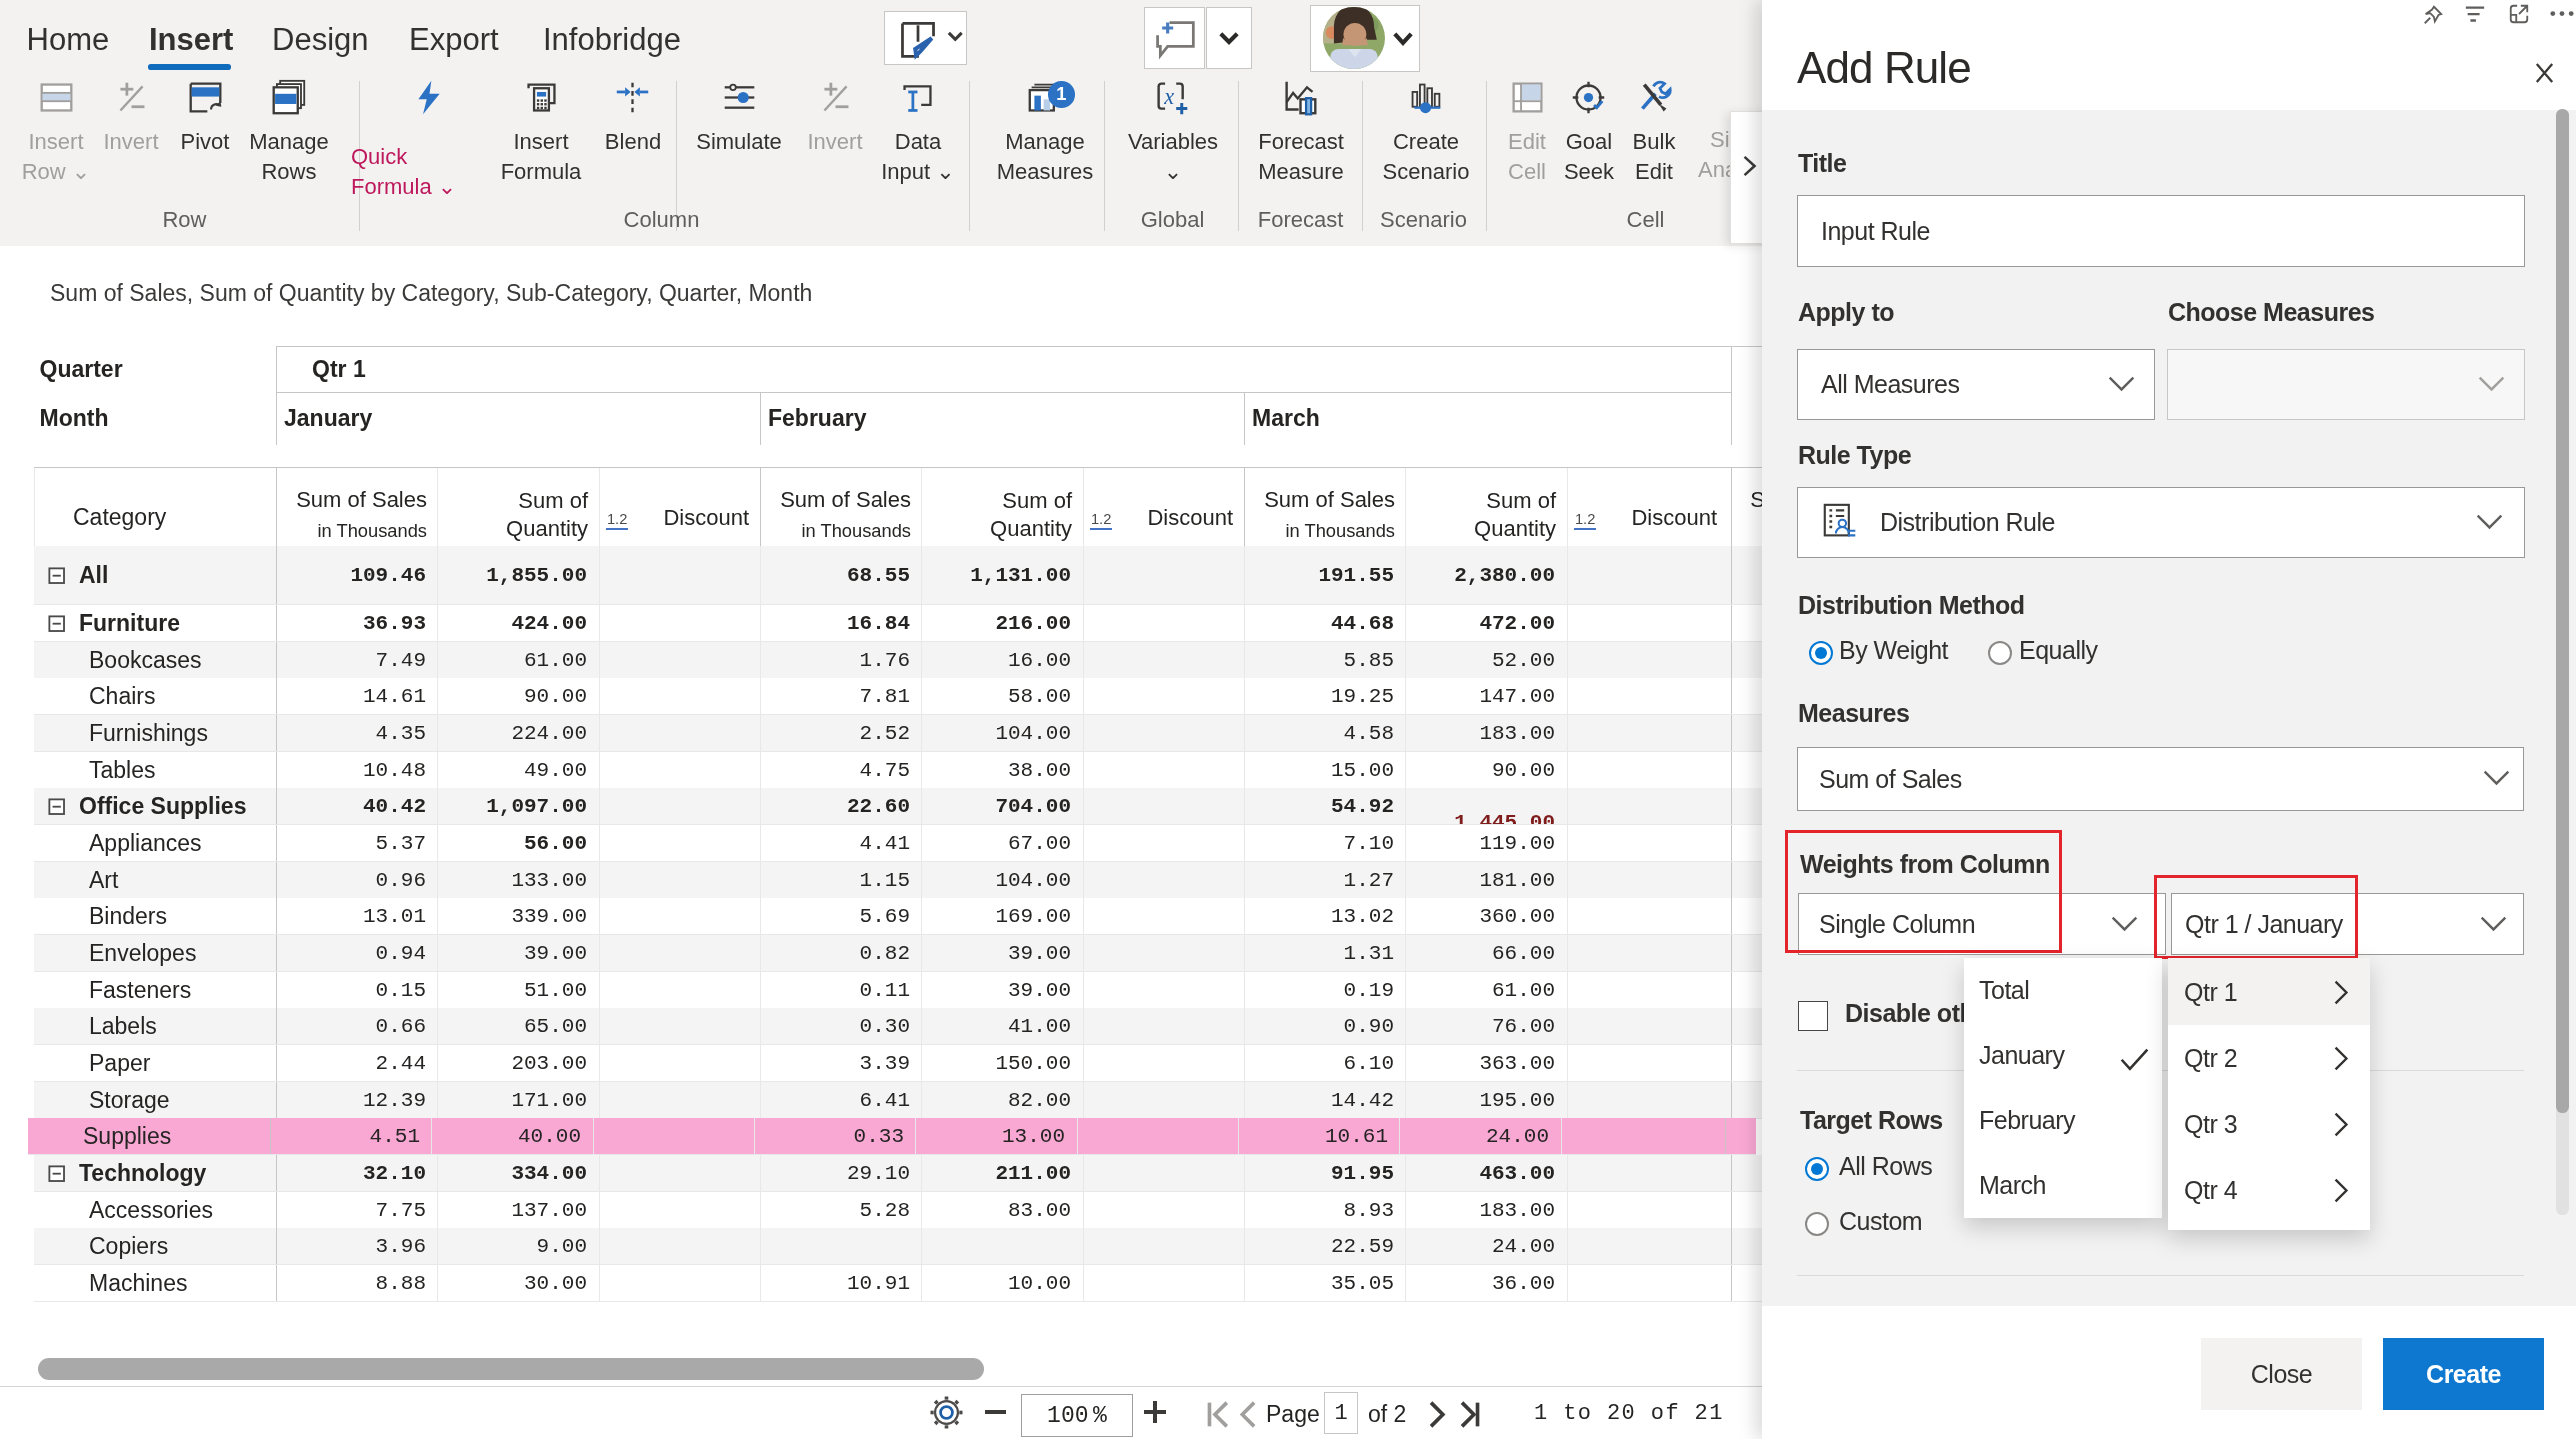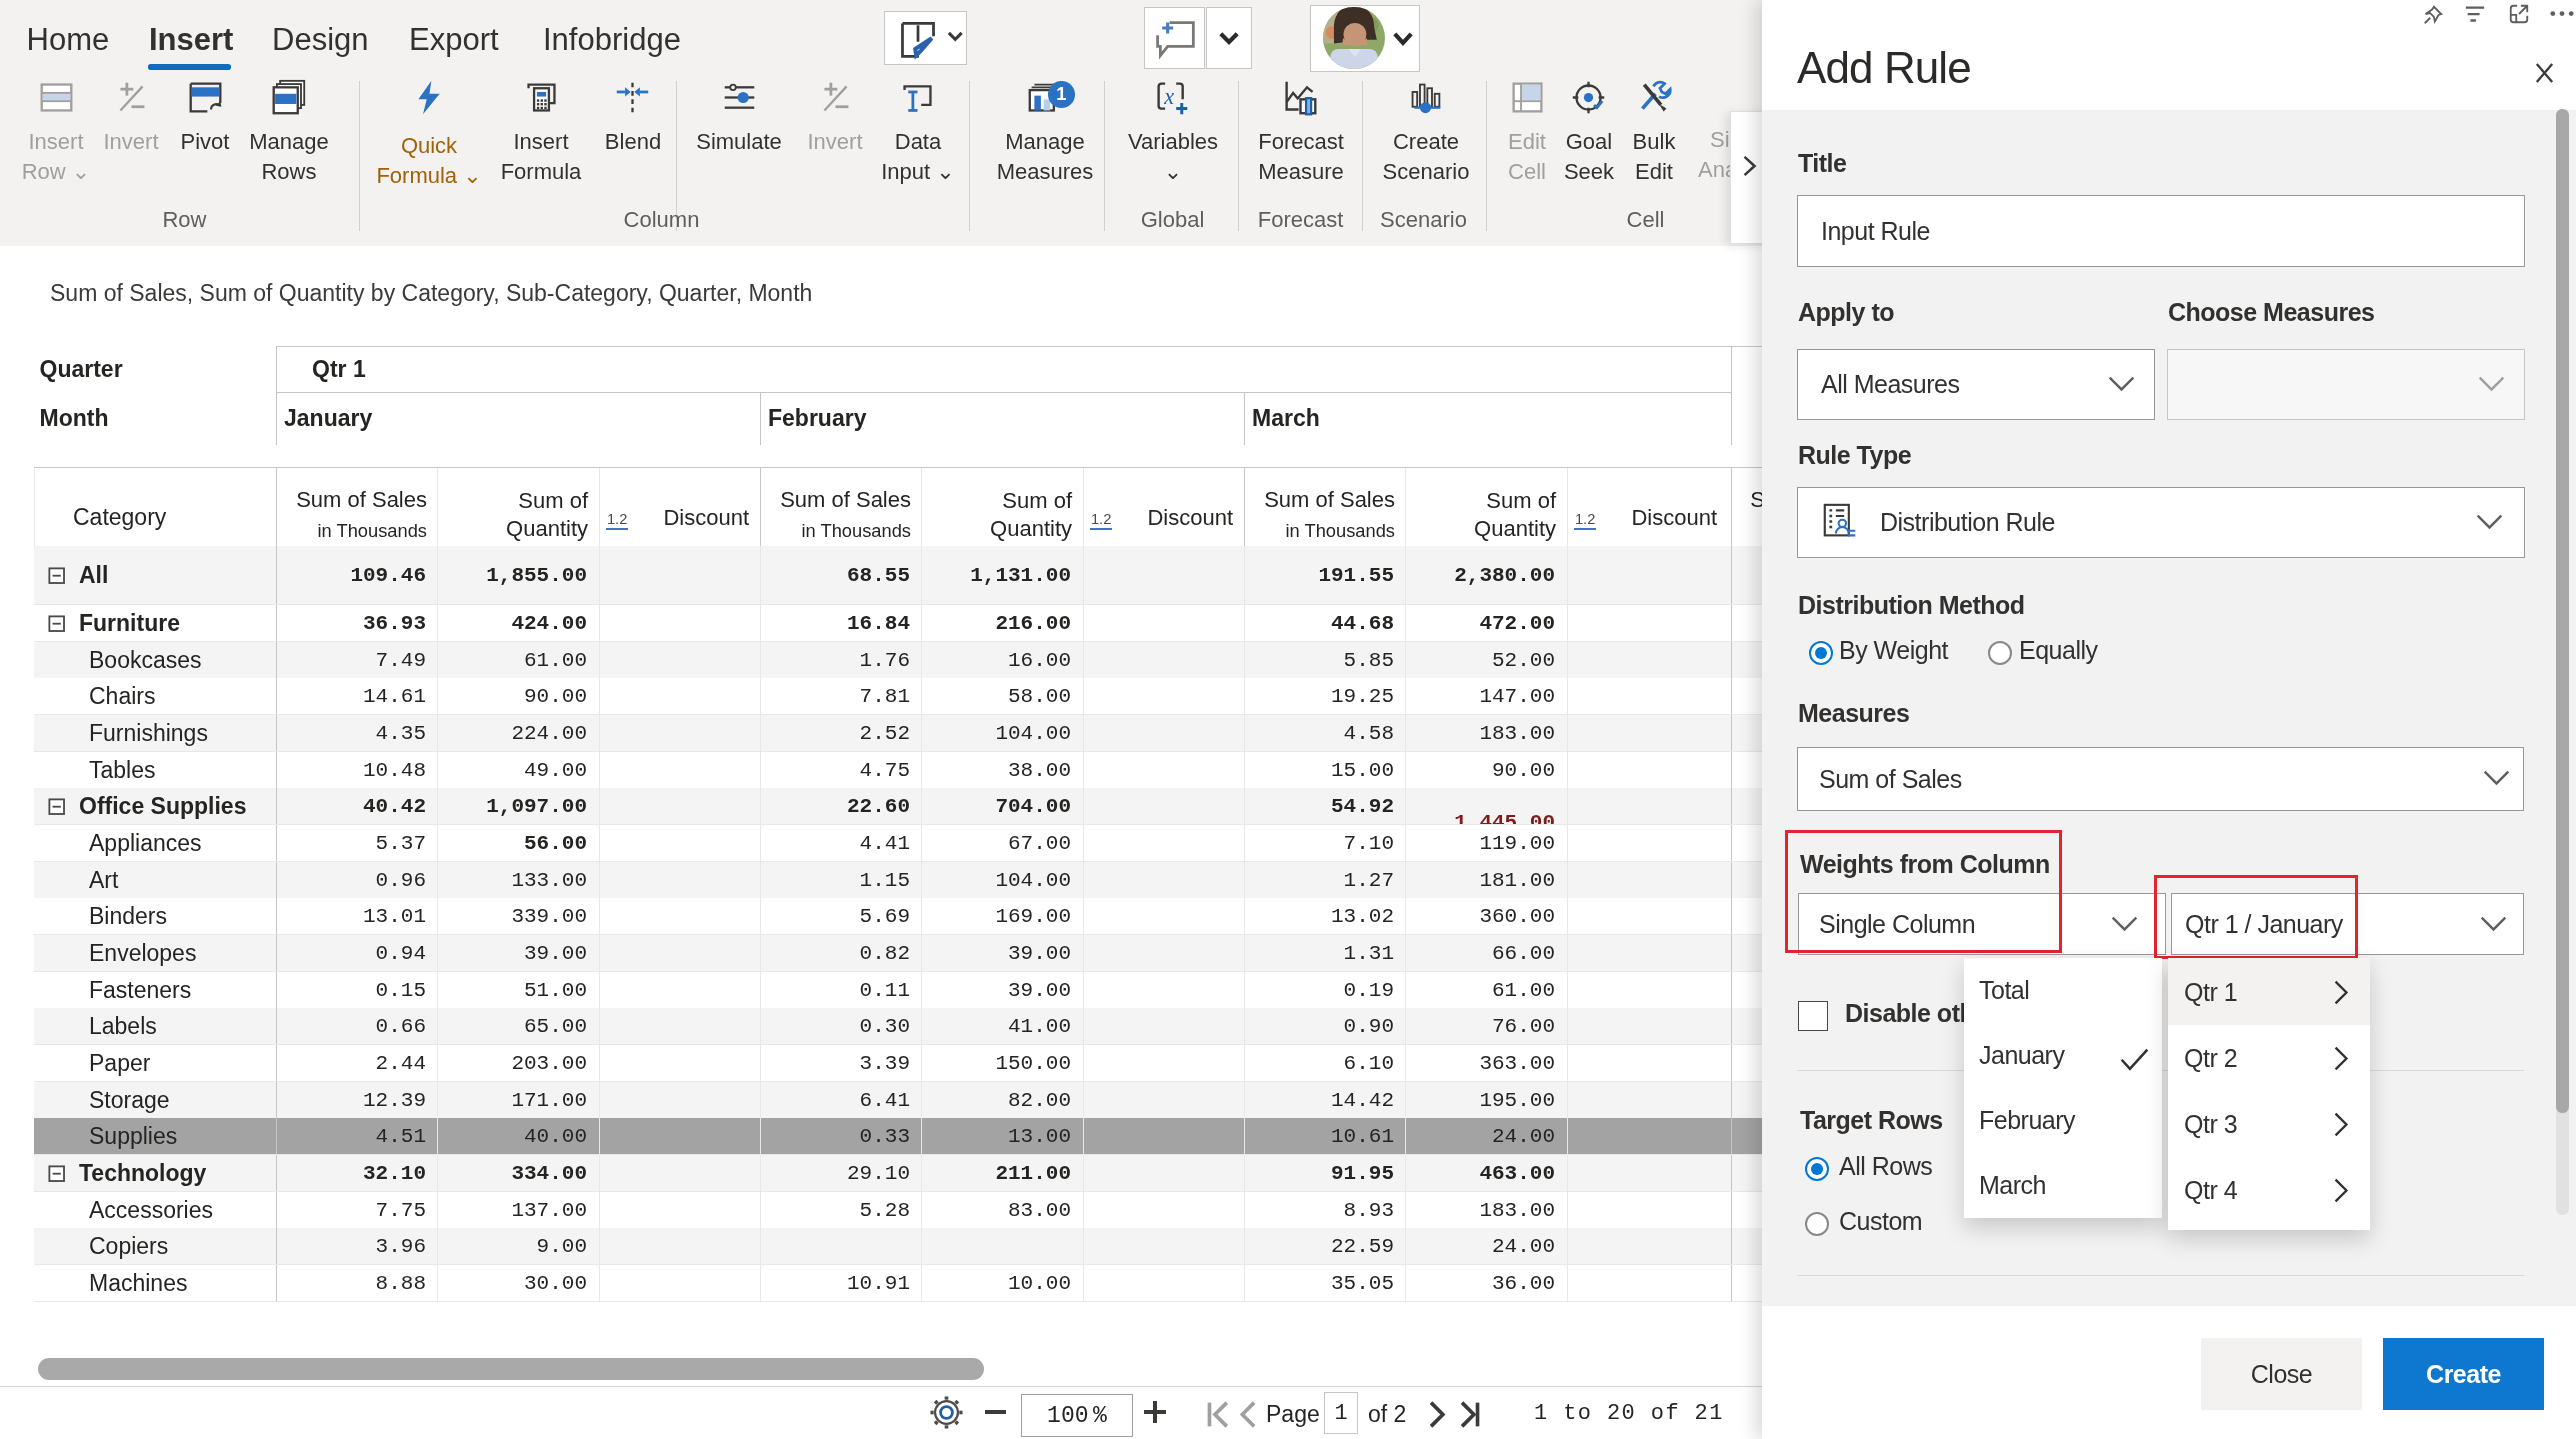--- a/index.html
+++ b/index.html
@@ -28,21 +28,21 @@
 <div class="a" style="left:111px;top:207px;width:147px;text-align:center;font-size:22px;color:#605e5c">Row</div>
 <div class="a" style="left:588px;top:207px;width:147px;text-align:center;font-size:22px;color:#605e5c">Column</div>
 <div class="a" style="left:1099px;top:207px;width:147px;text-align:center;font-size:22px;color:#605e5c">Global</div>
 <div class="a" style="left:1227px;top:207px;width:147px;text-align:center;font-size:22px;color:#605e5c">Forecast</div>
 <div class="a" style="left:1350px;top:207px;width:147px;text-align:center;font-size:22px;color:#605e5c">Scenario</div>
 <div class="a" style="left:1572px;top:207px;width:147px;text-align:center;font-size:22px;color:#605e5c">Cell</div>
 <div class="a" style="left:-22px;top:127px;width:156px;text-align:center;font-size:22px;line-height:30px;color:#a19f9d">Insert<br>Row ⌄</div>
 <div class="a" style="left:53px;top:127px;width:156px;text-align:center;font-size:22px;line-height:30px;color:#a19f9d">Invert<br></div>
 <div class="a" style="left:127px;top:127px;width:156px;text-align:center;font-size:22px;line-height:30px;color:#323130">Pivot<br></div>
 <div class="a" style="left:211px;top:127px;width:156px;text-align:center;font-size:22px;line-height:30px;color:#323130">Manage<br>Rows</div>
-<div class="a" style="left:351px;top:131px;width:156px;text-align:center;font-size:22px;line-height:30px;color:#a16207">Quick<br>Formula ⌄</div>
+<div class="a" style="left:351px;top:142px;width:156px;text-align:left;font-size:22px;line-height:30px;color:#be185d">Quick<br>Formula ⌄</div>
 <div class="a" style="left:463px;top:127px;width:156px;text-align:center;font-size:22px;line-height:30px;color:#323130">Insert<br>Formula</div>
 <div class="a" style="left:555px;top:127px;width:156px;text-align:center;font-size:22px;line-height:30px;color:#323130">Blend<br></div>
 <div class="a" style="left:661px;top:127px;width:156px;text-align:center;font-size:22px;line-height:30px;color:#323130">Simulate<br></div>
 <div class="a" style="left:757px;top:127px;width:156px;text-align:center;font-size:22px;line-height:30px;color:#a19f9d">Invert<br></div>
 <div class="a" style="left:840px;top:127px;width:156px;text-align:center;font-size:22px;line-height:30px;color:#323130">Data<br>Input ⌄</div>
 <div class="a" style="left:967px;top:127px;width:156px;text-align:center;font-size:22px;line-height:30px;color:#323130">Manage<br>Measures</div>
 <div class="a" style="left:1095px;top:127px;width:156px;text-align:center;font-size:22px;line-height:30px;color:#323130">Variables<br>⌄</div>
 <div class="a" style="left:1223px;top:127px;width:156px;text-align:center;font-size:22px;line-height:30px;color:#323130">Forecast<br>Measure</div>
 <div class="a" style="left:1348px;top:127px;width:156px;text-align:center;font-size:22px;line-height:30px;color:#323130">Create<br>Scenario</div>
 <div class="a" style="left:1449px;top:127px;width:156px;text-align:center;font-size:22px;line-height:30px;color:#a19f9d">Edit<br>Cell</div>
@@ -540,21 +540,21 @@
     <div class="a" style="left:1533px;top:0;width:0.9px;height:37px;background:#e8e8e8"></div>
     <div class="a" style="left:1697px;top:0;width:1.4px;height:37px;background:#c8c6c4"></div>
     <div class="a vc" style="left:55px;top:0;height:37px;font-size:23px;color:#252423">Storage</div>
     <div class="a vcr mono" style="left:242px;top:0;width:150px;height:37px;font-size:21px;font-weight:400;color:#252423">12.39</div>
     <div class="a vcr mono" style="left:403px;top:0;width:150px;height:37px;font-size:21px;font-weight:400;color:#252423">171.00</div>
     <div class="a vcr mono" style="left:726px;top:0;width:150px;height:37px;font-size:21px;font-weight:400;color:#252423">6.41</div>
     <div class="a vcr mono" style="left:887px;top:0;width:150px;height:37px;font-size:21px;font-weight:400;color:#252423">82.00</div>
     <div class="a vcr mono" style="left:1210px;top:0;width:150px;height:37px;font-size:21px;font-weight:400;color:#252423">14.42</div>
     <div class="a vcr mono" style="left:1371px;top:0;width:150px;height:37px;font-size:21px;font-weight:400;color:#252423">195.00</div>
   </div>
-<div class="a" style="left:34px;top:1118px;width:1728px;height:37px;background:#a3a3a3;overflow:hidden;border-bottom:0.9px solid #e8e8e8;box-sizing:border-box">
+<div class="a" style="left:28px;top:1118px;width:1728px;height:37px;background:#f9a8d4;overflow:hidden;border-bottom:0.9px solid #e8e8e8;box-sizing:border-box">
     <div class="a" style="left:242px;top:0;width:1.4px;height:37px;background:#c8c6c4"></div>
     <div class="a" style="left:403px;top:0;width:0.9px;height:37px;background:#e8e8e8"></div>
     <div class="a" style="left:565px;top:0;width:0.9px;height:37px;background:#e8e8e8"></div>
     <div class="a" style="left:726px;top:0;width:0.9px;height:37px;background:#e8e8e8"></div>
     <div class="a" style="left:887px;top:0;width:0.9px;height:37px;background:#e8e8e8"></div>
     <div class="a" style="left:1049px;top:0;width:0.9px;height:37px;background:#e8e8e8"></div>
     <div class="a" style="left:1210px;top:0;width:0.9px;height:37px;background:#e8e8e8"></div>
     <div class="a" style="left:1371px;top:0;width:0.9px;height:37px;background:#e8e8e8"></div>
     <div class="a" style="left:1533px;top:0;width:0.9px;height:37px;background:#e8e8e8"></div>
     <div class="a" style="left:1697px;top:0;width:1.4px;height:37px;background:#c8c6c4"></div>

